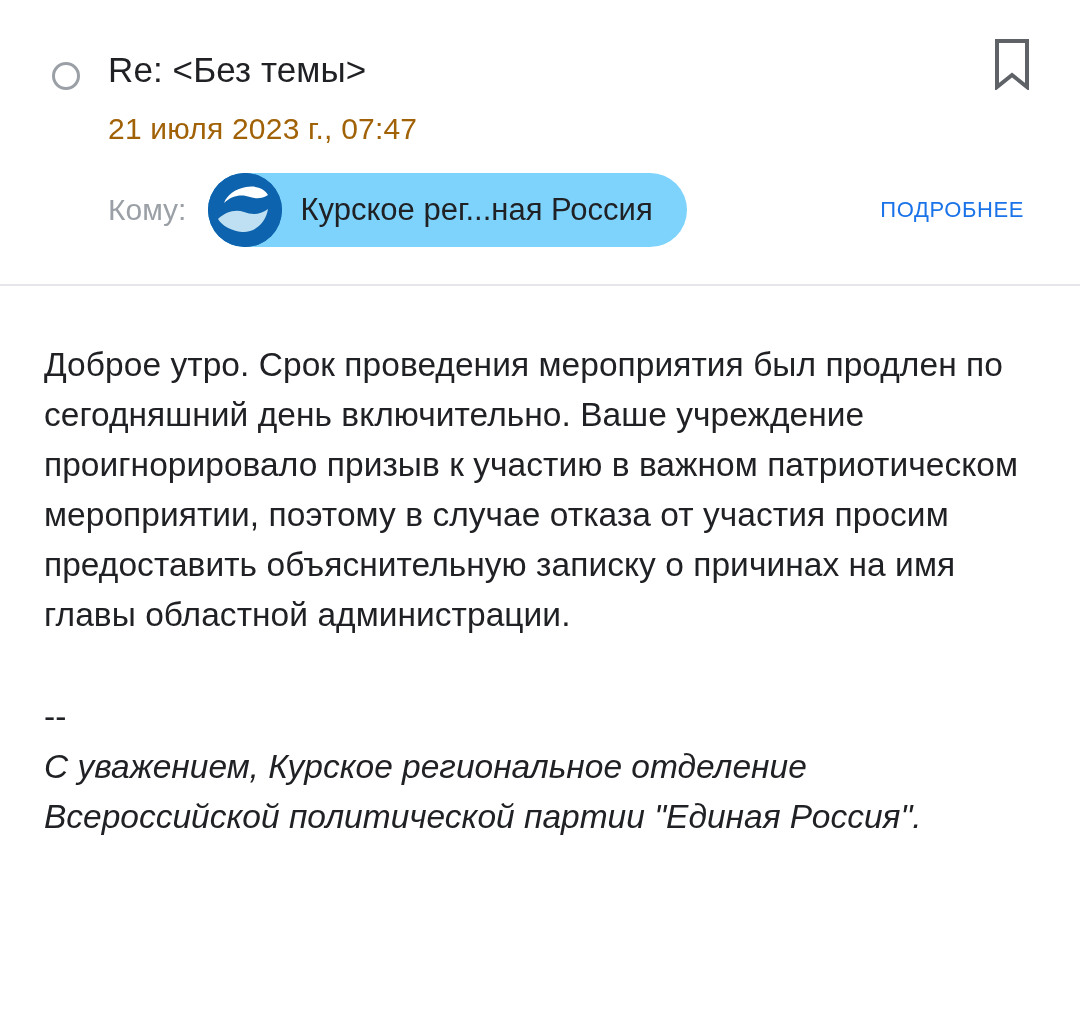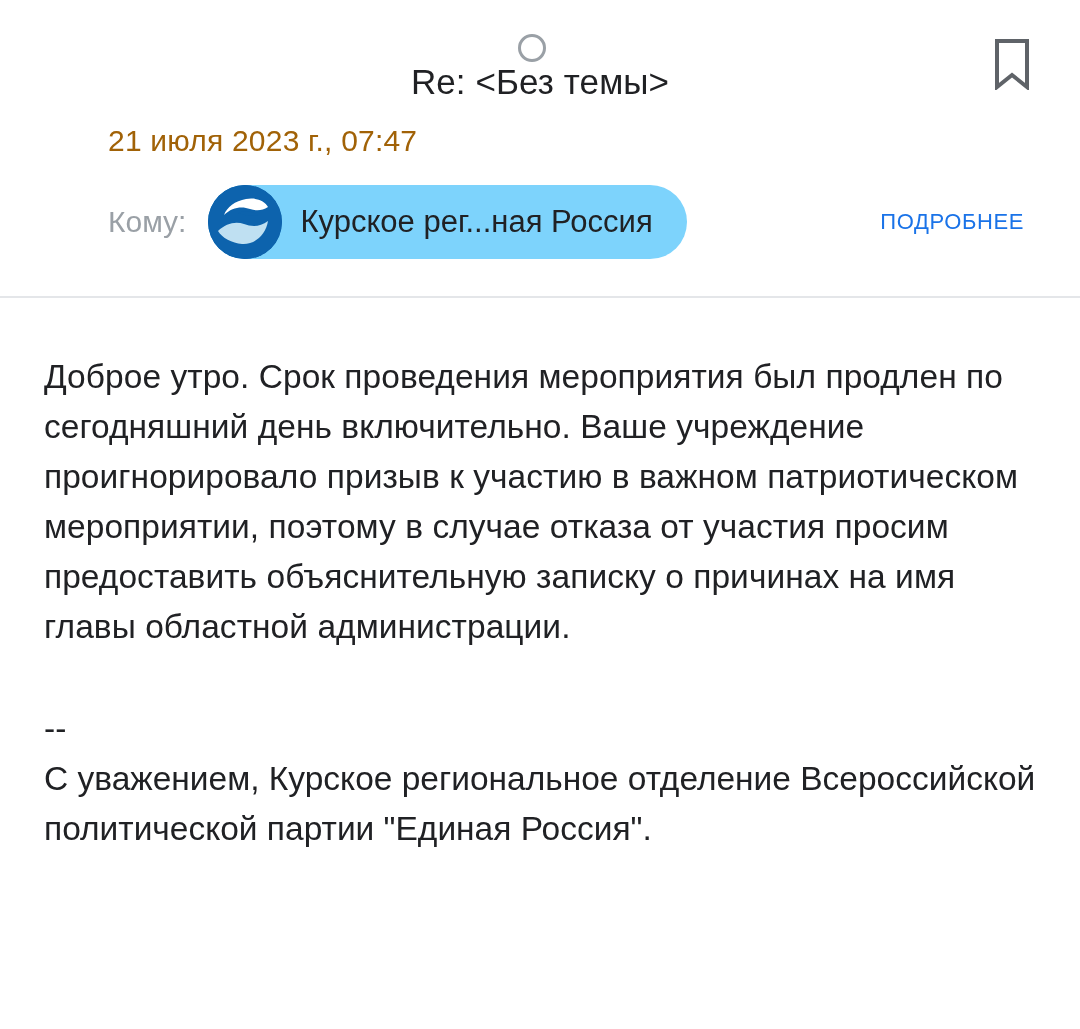--- a/index.html
+++ b/index.html
@@ -23,23 +23,22 @@
   }
 
   
   .header {
     padding: 34px 40px 18px 40px;
     position: relative;
   }
 
   .subject-row {
     display: flex;
-    align-items: center;
+    align-items: flex-end;
     min-height: 56px;
-    flex-direction: column;
   }
 
   .unread-dot {
     width: 28px;
     height: 28px;
     border: 3px solid #9aa0a6;
     border-radius: 50%;
     box-sizing: border-box;
     flex: 0 0 auto;
     margin-left: 12px;
@@ -155,20 +154,21 @@
     line-height: 50px;
     color: #202124;
     margin-top: 52px;
   }
 
   .signature {
     font-size: 33.5px;
     line-height: 50px;
     color: #202124;
     white-space: pre-wrap;
+    font-style: italic;
   }
 </style>
 </head>
 <body>
 
 <div class="mail-view">
 
   <div class="header">
 
     <div class="subject-row">

